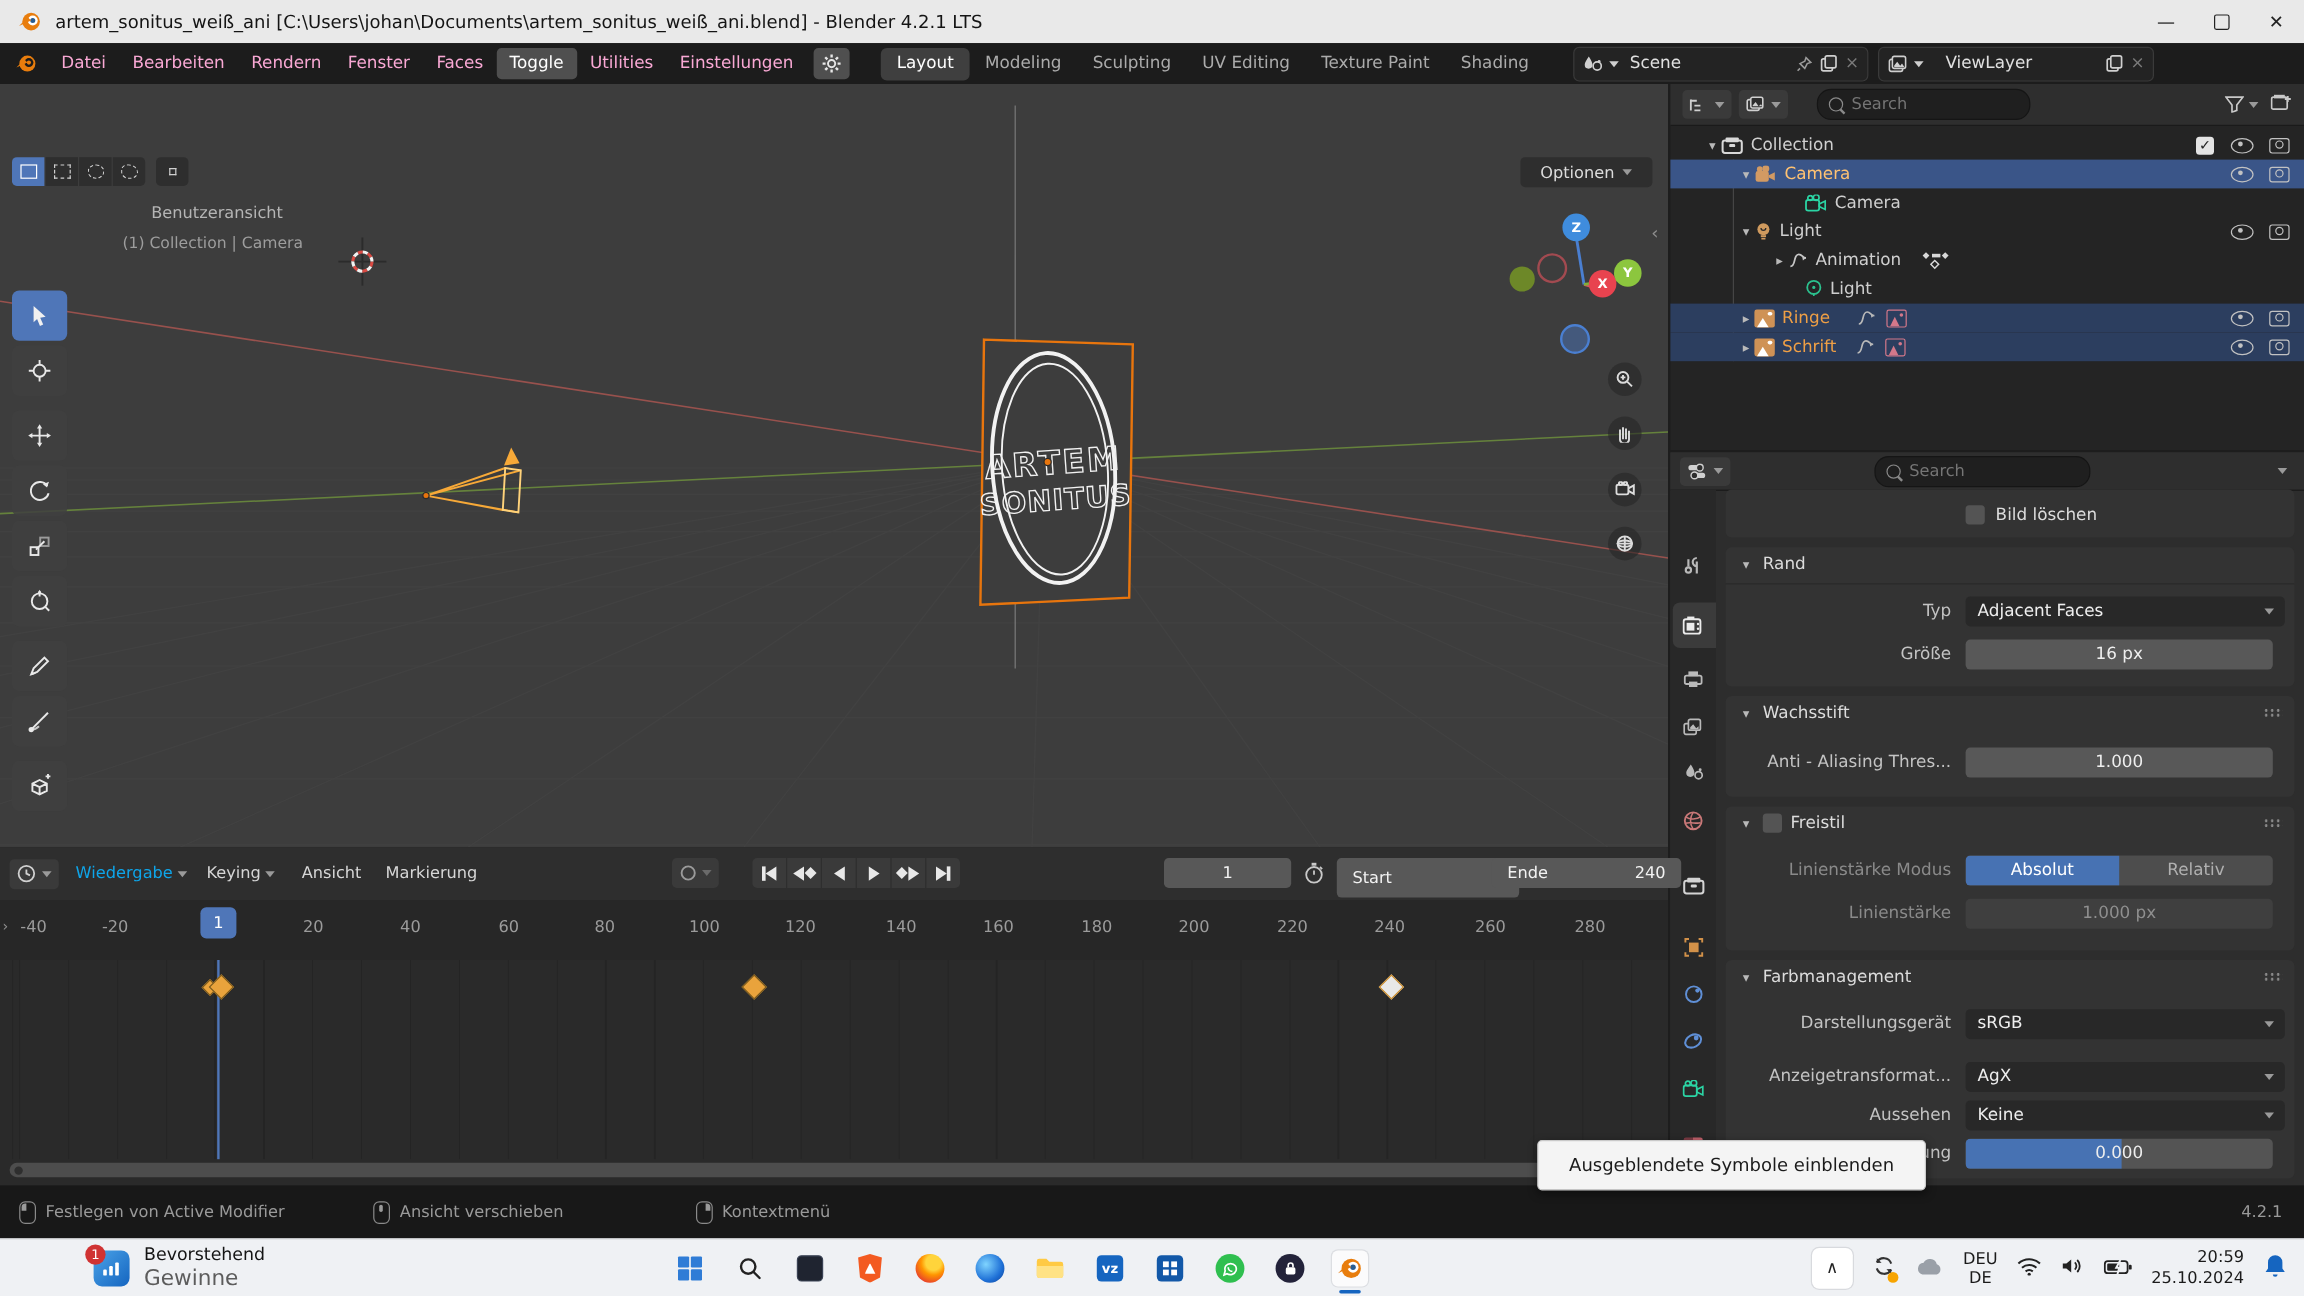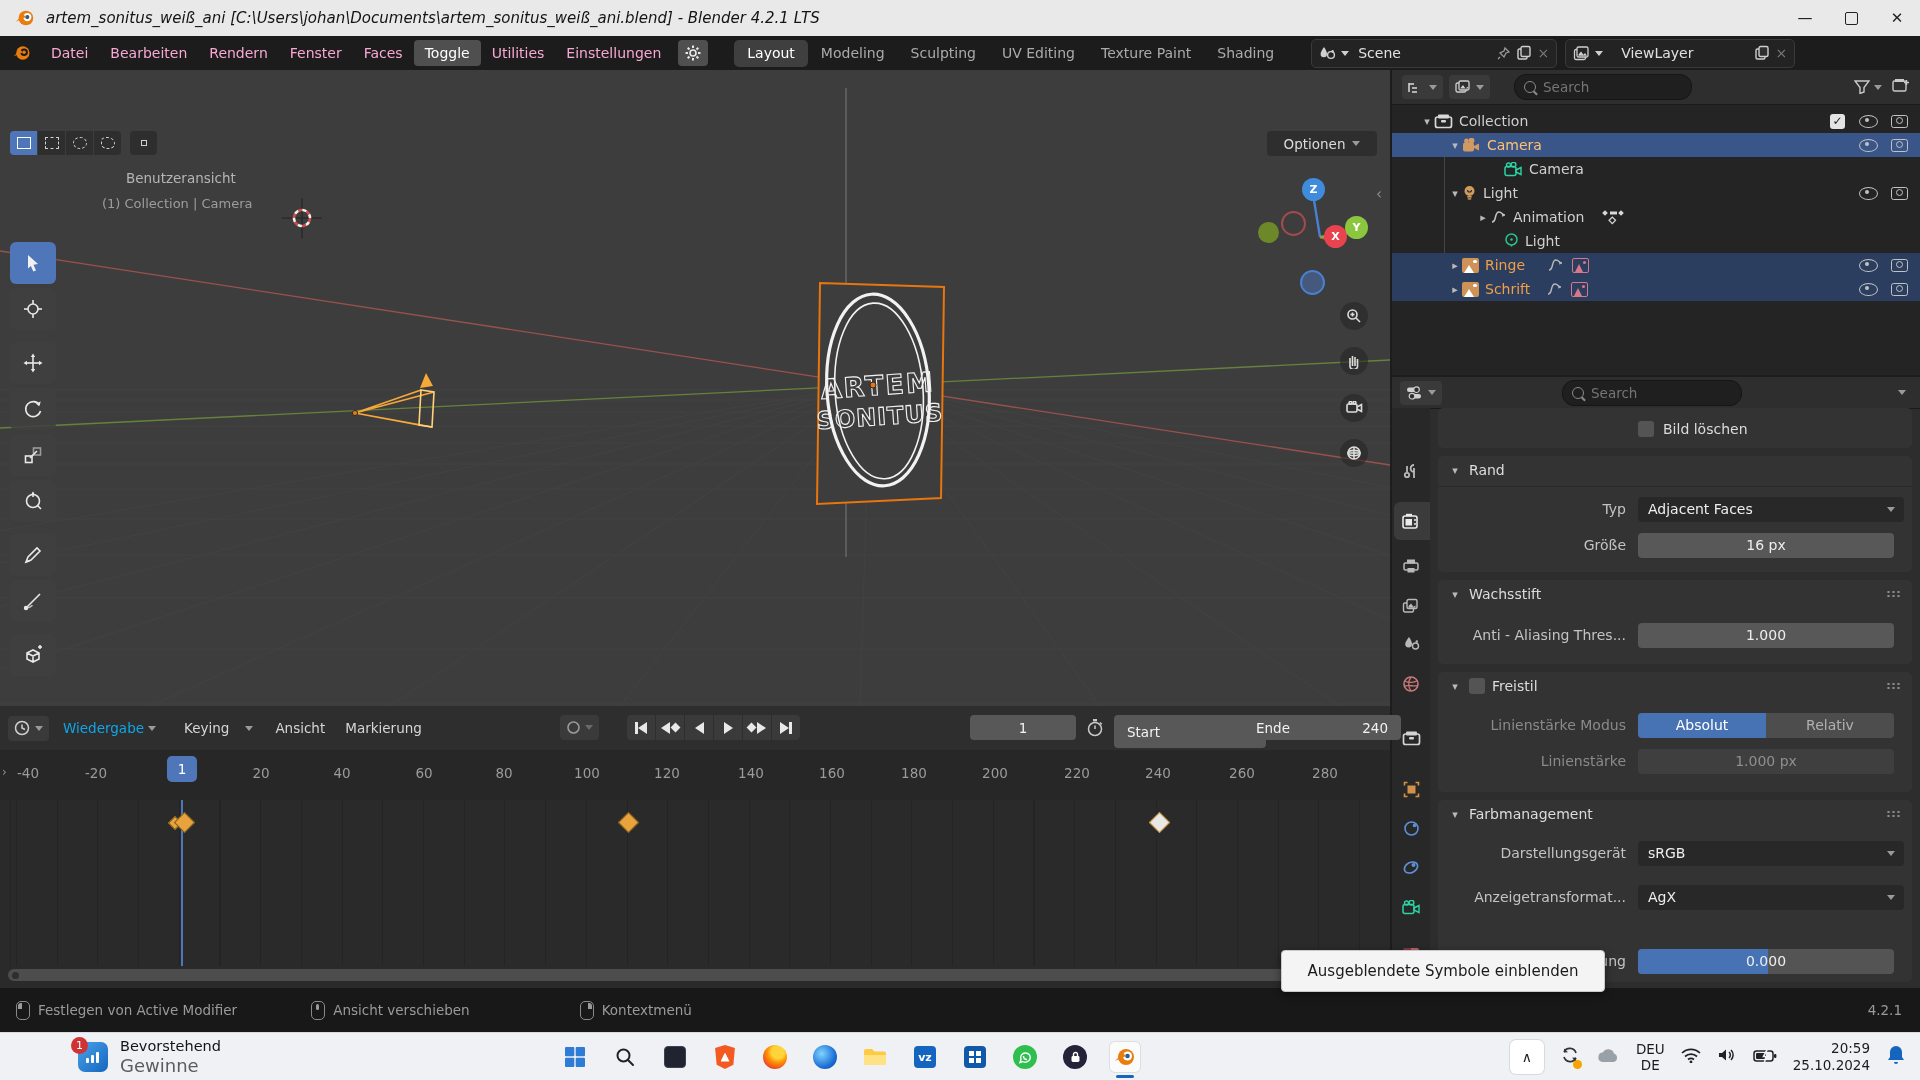--- a/index.html
+++ b/index.html
@@ -6,21 +6,21 @@
   #root{position:relative;width:1920px;height:1080px;overflow:hidden;
         font-family:"DejaVu Sans",sans-serif;background:#1d1d1d;color:#d8d8d8;
         -webkit-font-smoothing:antialiased;}
   .abs{position:absolute;}
   .row{display:flex;align-items:center;}
   .caret{width:0;height:0;border-left:4px solid transparent;border-right:4px solid transparent;border-top:5px solid #9a9a9a;display:inline-block;}
   .caret.lt{border-top-color:#cfcfcf;}
   
   #titlebar{left:0;top:0;width:1920px;height:36px;background:#e9e9e9;color:#141414;}
   #titlebar .logo{width:22px;height:22px;margin:0 10px 0 14px;}
-  #titlebar .t{font-size:15px;font-style:italic;}
+  #titlebar .t{font-size:15px;}
   .wbtn{width:46px;height:36px;display:flex;align-items:center;justify-content:center;font-size:15px;color:#222;}
   .maxbox{width:11px;height:11px;border:1.4px solid #222;border-radius:2px;}
   
   #topbar{left:0;top:36px;width:1920px;height:34px;background:#1c1c1c;}
   .menu-item{padding:0 11px;font-size:14px;color:#f9a8d4;height:26px;display:flex;align-items:center;border-radius:4px;}
   .menu-item.hl{background:#4f4f4f;color:#fff;}
   .gearbtn{width:30px;height:26px;background:#4f4f4f;border-radius:4px;display:flex;align-items:center;justify-content:center;margin-left:6px;}
   .ws{padding:0 13px;height:27px;display:flex;align-items:center;font-size:14px;color:#ababab;border-radius:5px;}
   .ws.active{background:#3f3f3f;color:#fff;}
   .idblock{height:27px;background:#232323;border:1px solid #3a3a3a;border-radius:5px;display:flex;align-items:center;font-size:14px;color:#e0e0e0;}
@@ -885,20 +885,27 @@
             <span class="caret"></span>
           </div>
       </div>
       <div class="prow" style="top:84px;left:0;width:474px">
         <span class="plabel">Anzeigetransformat...</span>
         <div class="pfield dd">
             <span>AgX</span>
             <span class="caret"></span>
           </div>
       </div>
+      <div class="prow" style="top:116px;left:0;width:474px">
+        <span class="plabel">Aussehen</span>
+        <div class="pfield dd">
+            <span>Keine</span>
+            <span class="caret"></span>
+          </div>
+      </div>
       <div class="prow" style="top:148px;left:0;width:474px">
         <span class="plabel">ung</span>
         <div class="pfield" style="padding:0;overflow:hidden;background:#545454">
           <div style="position:absolute;left:0;top:0;width:130px;height:100%;background:#4772b3"></div>
           <span style="position:relative">0.000</span>
         </div>
       </div>
     </div>
   </div>
 
@@ -908,21 +915,21 @@
         <svg width="16" height="16" viewBox="0 0 16 16">
             <circle cx="8" cy="8" r="6.5" fill="none" stroke="#d0d0d0" stroke-width="1.5"></circle>
             <path d="M8 4.5 L8 8 L11 9.5" fill="none" stroke="#d0d0d0" stroke-width="1.5"></path>
           </svg>
         <span class="caret"></span>
       </div>
       <div class="row" style="margin-left:14px;gap:4px">
         <span style="font-size:13.5px;color:#0ea5e9">Wiedergabe</span>
           <span class="caret"></span>
       </div>
-      <div class="row" style="margin-left:28px;gap:16px">
+      <div class="row" style="margin-left:16px;gap:4px">
         <span style="font-size:13.5px;color:#d6d6d6">Keying</span>
           <span class="caret"></span>
       </div>
       <div class="vmenu" style="margin-left:12px">Ansicht</div>
       <div class="vmenu">Markierung</div>
 
       <div class="seg" style="position:absolute;left:560px;top:9px;gap:4px">
         <svg width="15" height="15" viewBox="0 0 15 15">
             <circle cx="7.5" cy="7.5" r="5.5" fill="none" stroke="#9a9a9a" stroke-width="1.6"></circle>
           </svg>

